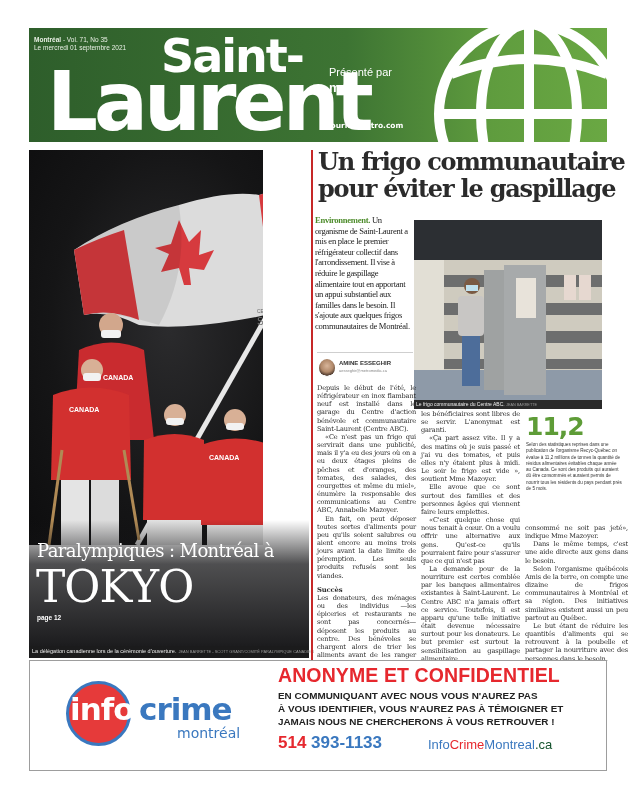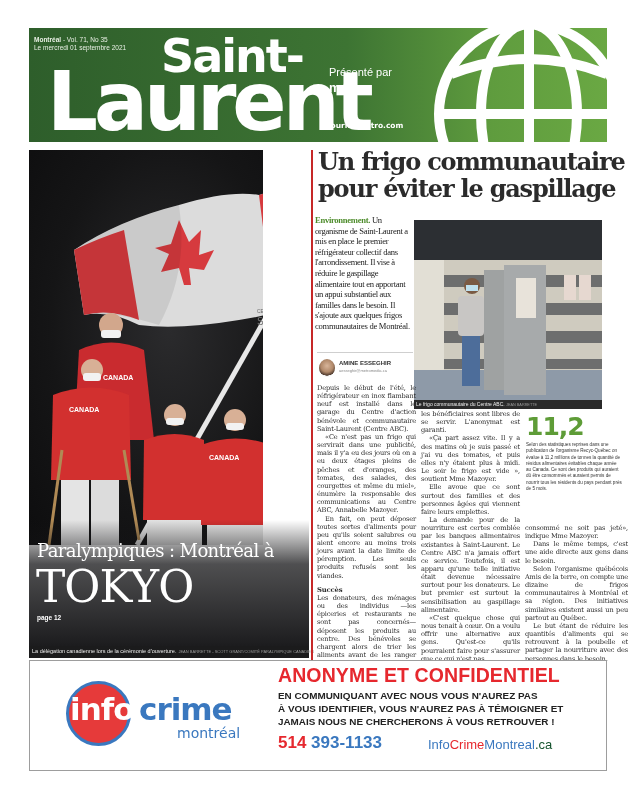--- a/index.html
+++ b/index.html
@@ -309,22 +309,22 @@
   <p class="ind">«Ce n'est pas un frigo qui servirait dans une publicité, mais il y'a eu des jours où on a eu deux étages pleins de pêches et d'oranges, des tomates, des salades, des courgettes et même du miel», énumère la responsable des communications au Centre ABC, Annabelle Mazoyer.</p>
   <p class="ind">En fait, on peut déposer toutes sortes d'aliments pour peu qu'ils soient salubres ou aient encore au moins trois jours avant la date limite de péremption. Les seuls produits refusés sont les viandes.</p>
   <h4>Succès</h4>
   <p>Les donateurs, des ménages ou des individus —les épiceries et restaurants ne sont pas concernés— déposent les produits au centre. Des bénévoles se chargent alors de trier les aliments avant de les ranger dans le frigo. Ensuite,</p>
 </div>
 
 <div class="col col2">
   <p>les bénéficiaires sont libres de se servir. L'anonymat est garanti.</p>
   <p class="ind">«Ça part assez vite. Il y a des matins où je suis passé et j'ai vu des tomates, et puis elles n'y étaient plus à midi. Le soir le frigo est vide », soutient Mme Mazoyer.</p>
   <p class="ind">Elle avoue que ce sont surtout des familles et des personnes âgées qui viennent faire leurs emplettes.</p>
+  <p class="ind">«C'est quelque chose qui nous tenait à cœur. On a voulu offrir une alternative aux gens. Qu'est-ce qu'ils pourraient faire pour s'assurer que ce qui n'est pas</p>
   <p class="ind">La demande pour de la nourriture est certes comblée par les banques alimentaires existantes à Saint-Laurent. Le Centre ABC n'a jamais offert ce service. Toutefois, il est apparu qu'une telle initiative était devenue nécessaire surtout pour les donateurs. Le but premier est surtout la sensibilisation au gaspillage alimentaire.</p>
-  <p class="ind">«C'est quelque chose qui nous tenait à cœur. On a voulu offrir une alternative aux gens. Qu'est-ce qu'ils pourraient faire pour s'assurer que ce qui n'est pas</p>
 </div>
 
 <div class="stat-number">11,2</div>
 <div class="stat-text">Selon des statistiques reprises dans une publication de l'organisme Recyc-Québec on évalue à 11,2 millions de tonnes la quantité de résidus alimentaires évitables chaque année au Canada. Ce sont des produits qui auraient dû être consommés et auraient permis de nourrir tous les résidents du pays pendant près de 5 mois.</div>
 
 <div class="col col3">
   <p>consommé ne soit pas jeté», indique Mme Mazoyer.</p>
   <p class="ind">Dans le même temps, c'est une aide directe aux gens dans le besoin.</p>
   <p class="ind">Selon l'organisme québécois Amis de la terre, on compte une dizaine de frigos communautaires à Montréal et sa région. Des initiatives similaires existent aussi un peu partout au Québec.</p>
   <p class="ind">Le but étant de réduire les quantités d'aliments qui se retrouvent à la poubelle et partager la nourriture avec des personnes dans le besoin.</p>

